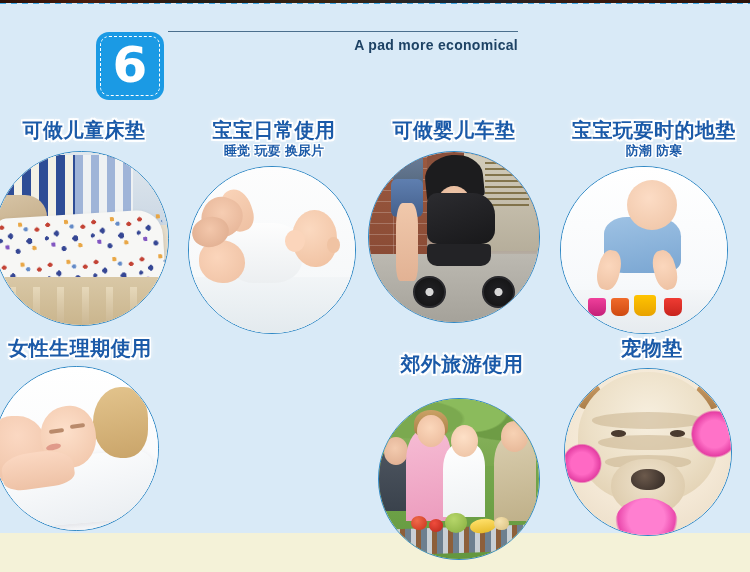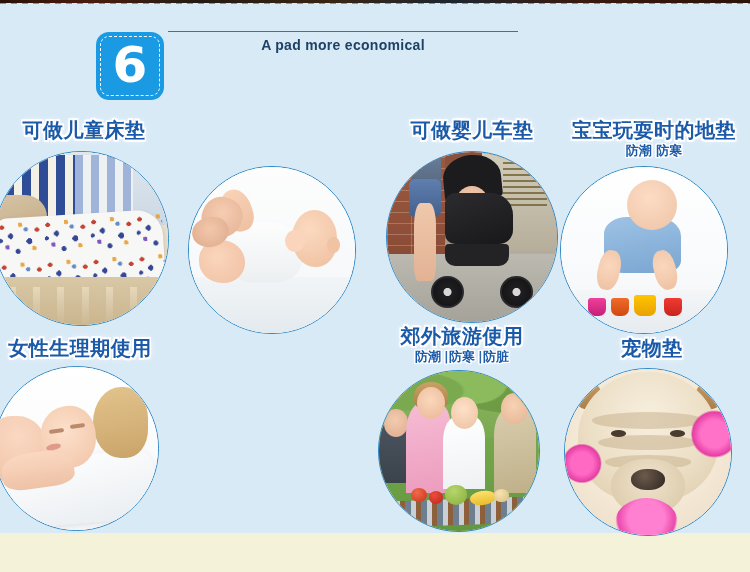--- a/index.html
+++ b/index.html
@@ -92,21 +92,21 @@
   }
   .title-rule {
     margin-top: 1px;
     width: 350px;
     height: 1px;
     background: #4b6f8d;
   }
   .title-en {
     margin-top: 5px;
     width: 350px;
-    text-align: center;
+    text-align: right;
     color: #1d4264;
     font-size: 14px;
     font-weight: bold;
     letter-spacing: 0.3px;
     font-family: "Liberation Sans", sans-serif;
   }
 
   
   .cell {
     position: absolute;
@@ -433,36 +433,40 @@
         <div class="slat" style="left:22%;"></div>
         <div class="slat" style="left:36%;"></div>
         <div class="slat" style="left:50%;"></div>
         <div class="slat" style="left:64%;"></div>
         <div class="slat" style="left:78%;"></div>
       </div>
     </div>
   </div>
 
   <div class="cell" style="left:168px; top:118px; width:212px; height:210px;">
+    <div class="cap" style="top:0;">
+      <div class="cap-main">宝宝日常使用</div>
+      <div class="cap-sub">睡觉 玩耍 换尿片</div>
+    </div>
     <div class="photo" style="left:20px; top:48px; width:168px; height:168px;">
       <div class="scene s2">
         <div class="sheet"></div>
         <div class="body"></div>
         <div class="head"></div>
         <div class="ear"></div>
         <div class="leg"></div>
         <div class="arm-up"></div>
         <div class="hand-adult"></div>
         <div class="hand2"></div>
         <div class="babyhand"></div>
       </div>
     </div>
   </div>
 
-  <div class="cell" style="left:366px; top:118px; width:212px; height:210px;">
+  <div class="cell" style="left:348px; top:118px; width:212px; height:210px;">
     <div class="cap" style="top:0;">
       <div class="cap-main">可做婴儿车垫</div>
     </div>
     <div class="photo" style="left:20px; top:33px; width:172px; height:172px;">
       <div class="scene s3">
         <div class="brick"></div>
         <div class="shopwin"></div>
         <div class="signtxt"></div>
         <div class="ground"></div>
         <div class="mom-top"></div>
@@ -511,26 +515,23 @@
         <div class="face"></div>
         <div class="eye e1"></div>
         <div class="eye e2"></div>
         <div class="lips"></div>
         <div class="arm"></div>
       </div>
     </div>
   </div>
 
 
-  <div class="cell" style="left:356px; top:324px; width:212px; height:200px;">
+  <div class="cell" style="left:356px; top:352px; width:212px; height:200px;">
     <div class="cap" style="top:0;">
       <div class="cap-main">郊外旅游使用</div>
-      <div class="cap-sub">
-        <span>防潮</span><span class="sep">|</span><span>防寒</span><span class="sep">|</span><span>防脏</span>
-      </div>
     </div>
     <div class="photo" style="left:22px; top:46px; width:162px; height:162px;">
       <div class="scene s7">
         <div class="trees"></div>
         <div class="dad"></div>
           <div class="dadhead"></div>
         <div class="mom"></div>
           <div class="momhair"></div>
           <div class="momhead"></div>
         <div class="gran"></div>

